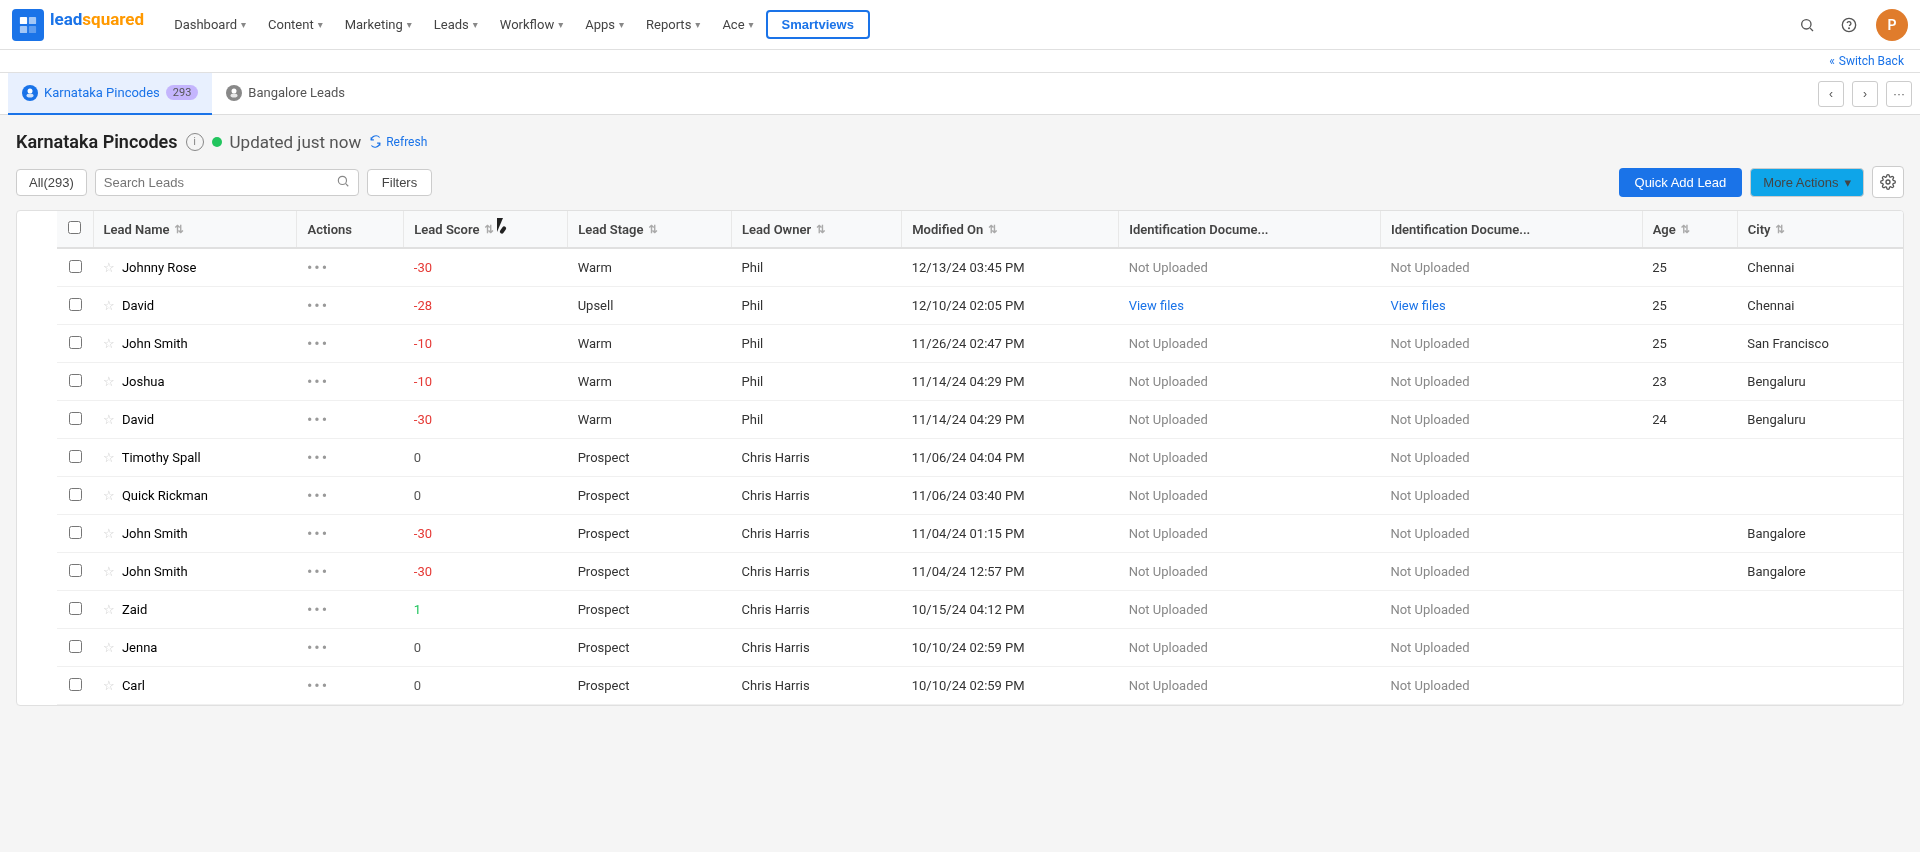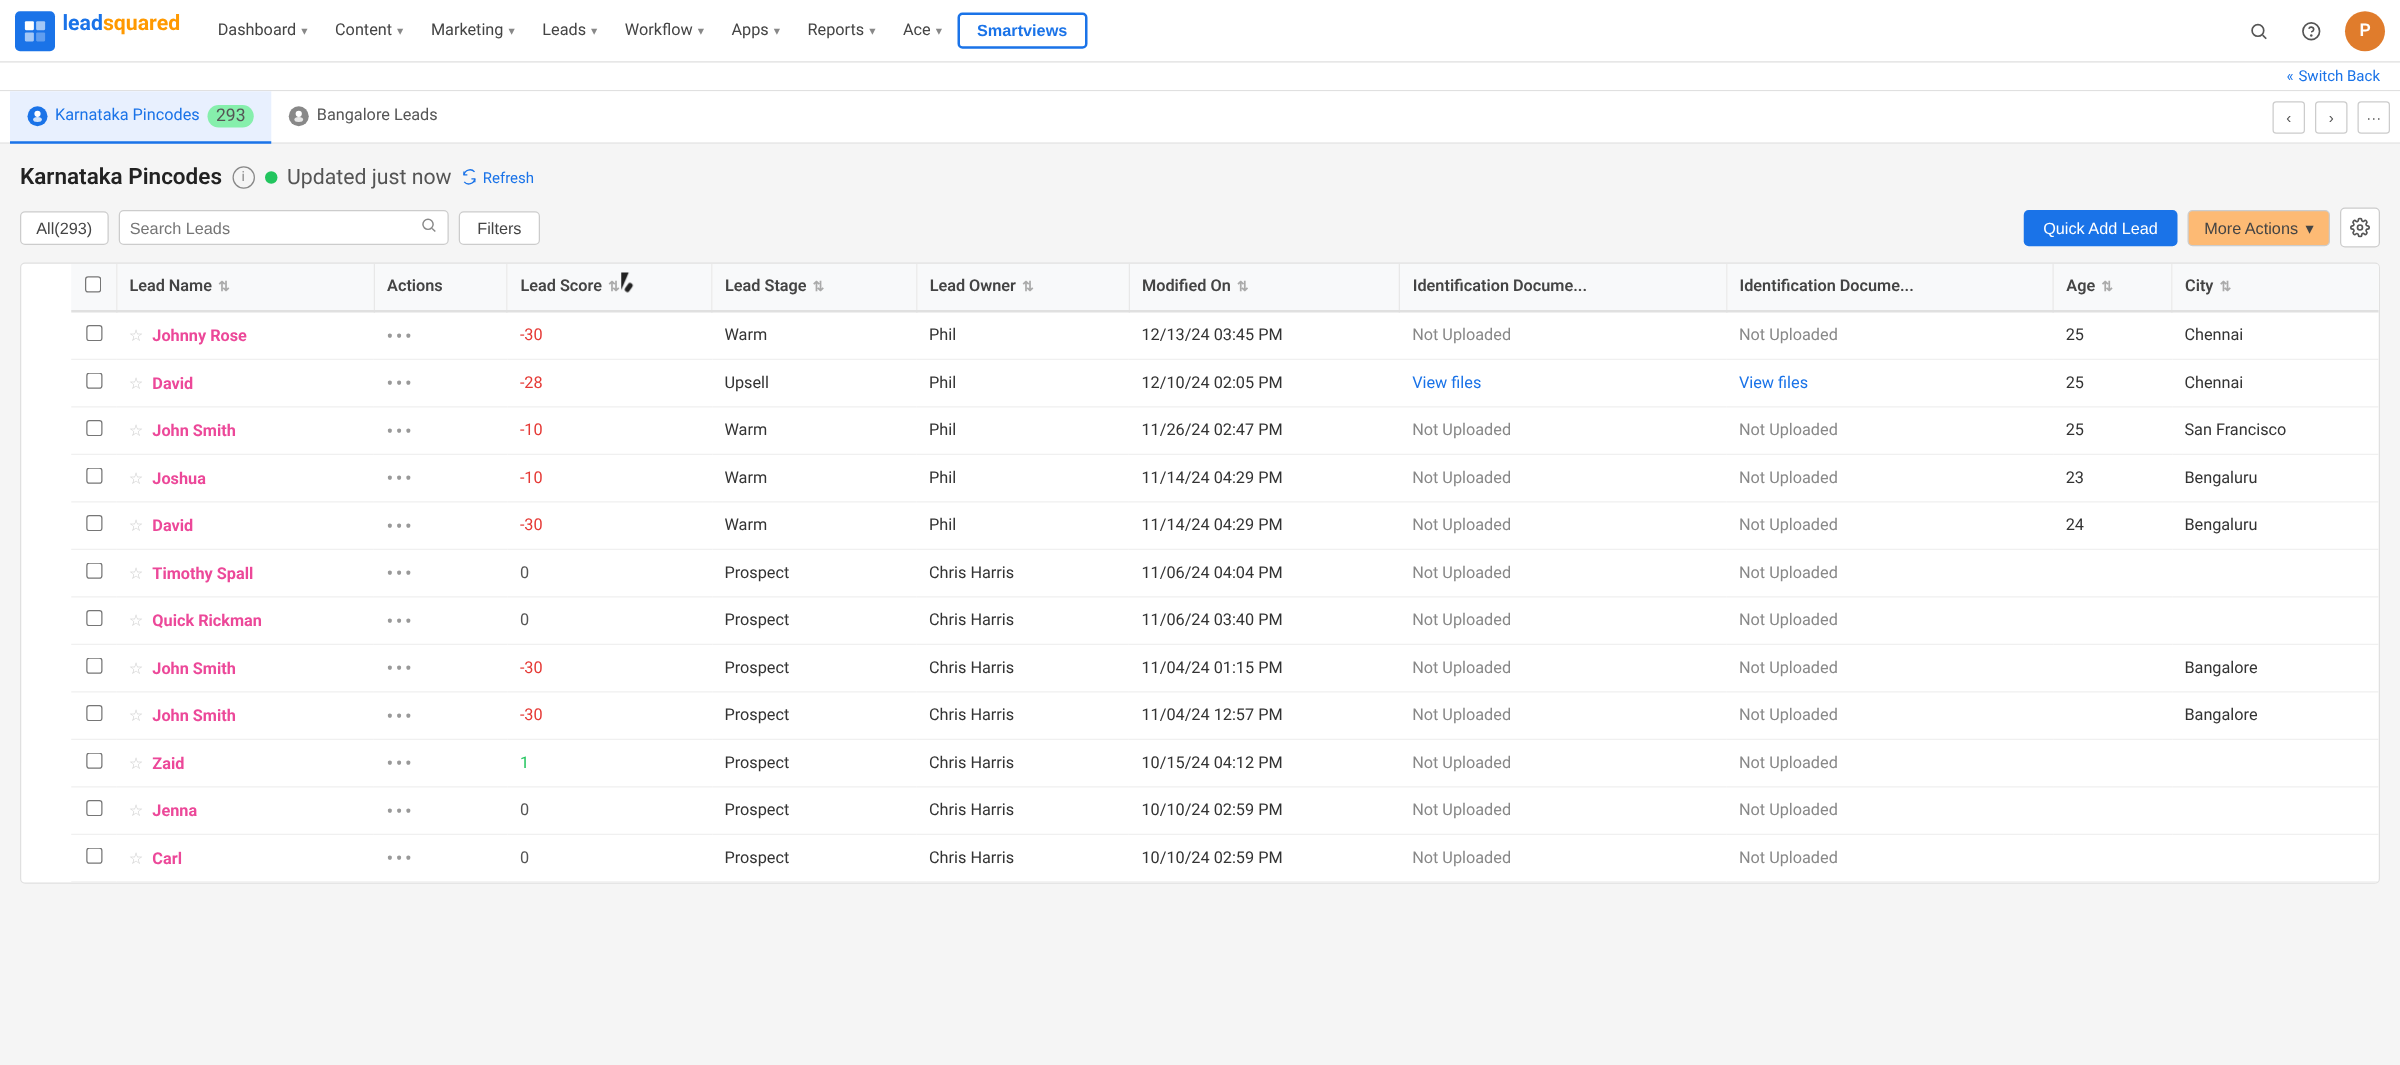--- a/index.html
+++ b/index.html
@@ -143,24 +143,24 @@
       background: #888;
       border-radius: 50%;
       display: flex;
       align-items: center;
       justify-content: center;
       color: white;
       font-size: 9px;
     }
     .tab.active .tab-icon { background: #1a73e8; }
     .tab-badge {
-      background: #86efac;
+      background: #c4b5fd;
       border-radius: 10px;
       padding: 1px 7px;
-      font-size: 14px;
+      font-size: 11px;
       color: #555;
     }
     .tabs-nav {
       margin-left: auto;
       display: flex;
       align-items: center;
       gap: 8px;
     }
     .tabs-nav-btn {
       width: 26px;
@@ -277,21 +277,21 @@
       border-radius: 4px;
       padding: 7px 16px;
       font-size: 13px;
       font-weight: 500;
       cursor: pointer;
     }
     .more-actions-btn {
       padding: 6px 12px;
       border: 1px solid #ccc;
       border-radius: 4px;
-      background: #fdba74;
+      background: #0ea5e9;
       font-size: 13px;
       cursor: pointer;
       color: #444;
       display: flex;
       align-items: center;
       gap: 6px;
     }
     .settings-btn {
       width: 32px;
       height: 32px;
@@ -343,21 +343,21 @@
       border-bottom: 1px solid #f0f0f0;
     }
     tbody td {
       padding: 9px 10px;
       color: #333;
       vertical-align: middle;
       white-space: nowrap;
     }
     .cb-cell { width: 36px; text-align: center; }
     .star-icon { color: #ccc; cursor: pointer; margin-right: 4px; font-size: 13px; }
-    .lead-name-link { color: #ec4899; cursor: pointer; text-decoration: none; font-weight: bold; }
+    .lead-name-link { color: #000000; cursor: pointer; text-decoration: none; }
     .actions-dots {
       color: #999;
       cursor: pointer;
       font-size: 16px;
       letter-spacing: 2px;
     }
     .not-uploaded { color: #888; }
     .view-files { color: #1a73e8; cursor: pointer; text-decoration: none; }
     .score-negative { color: #e53935; }
     .score-zero { color: #555; }

